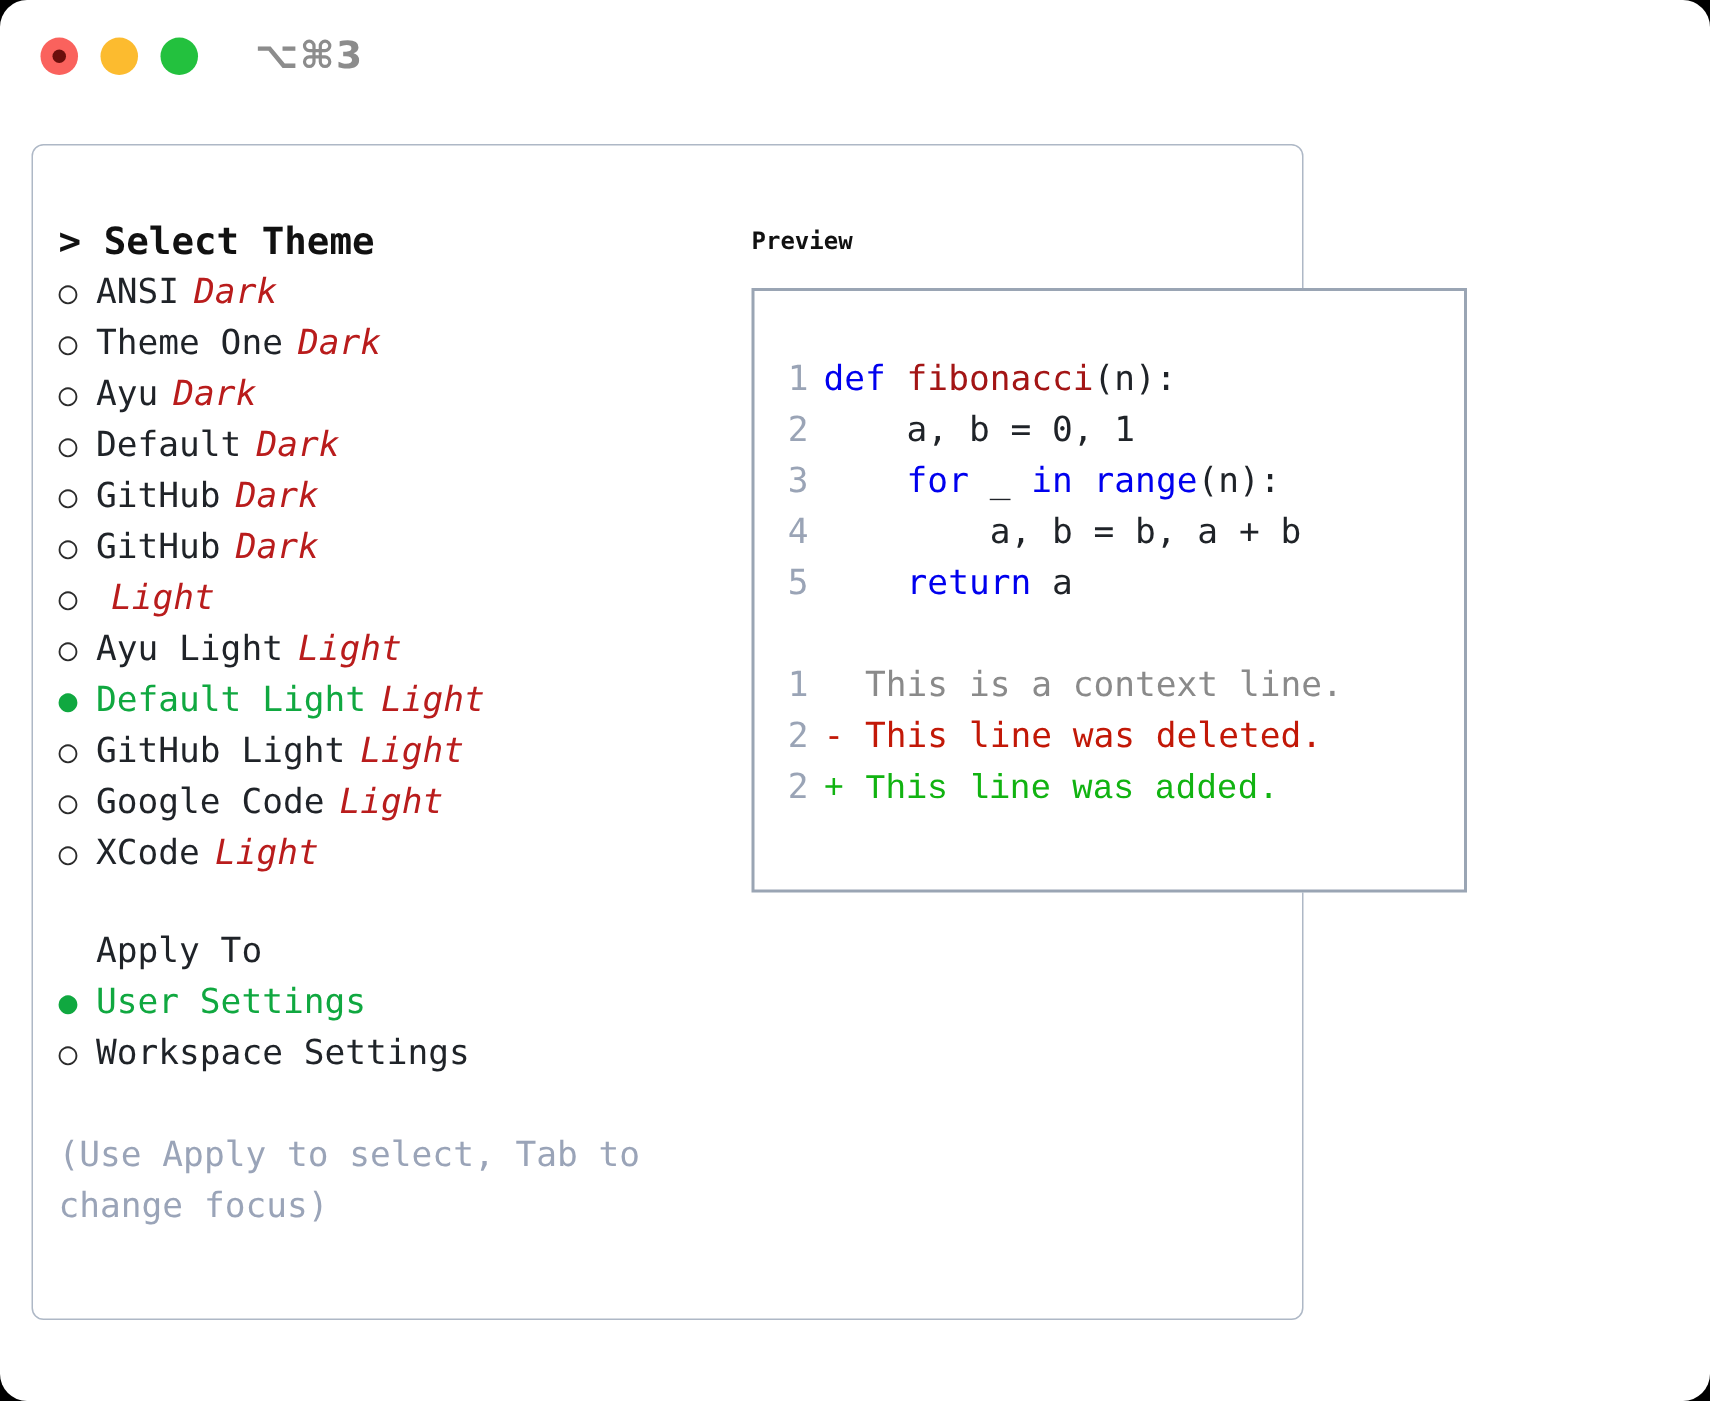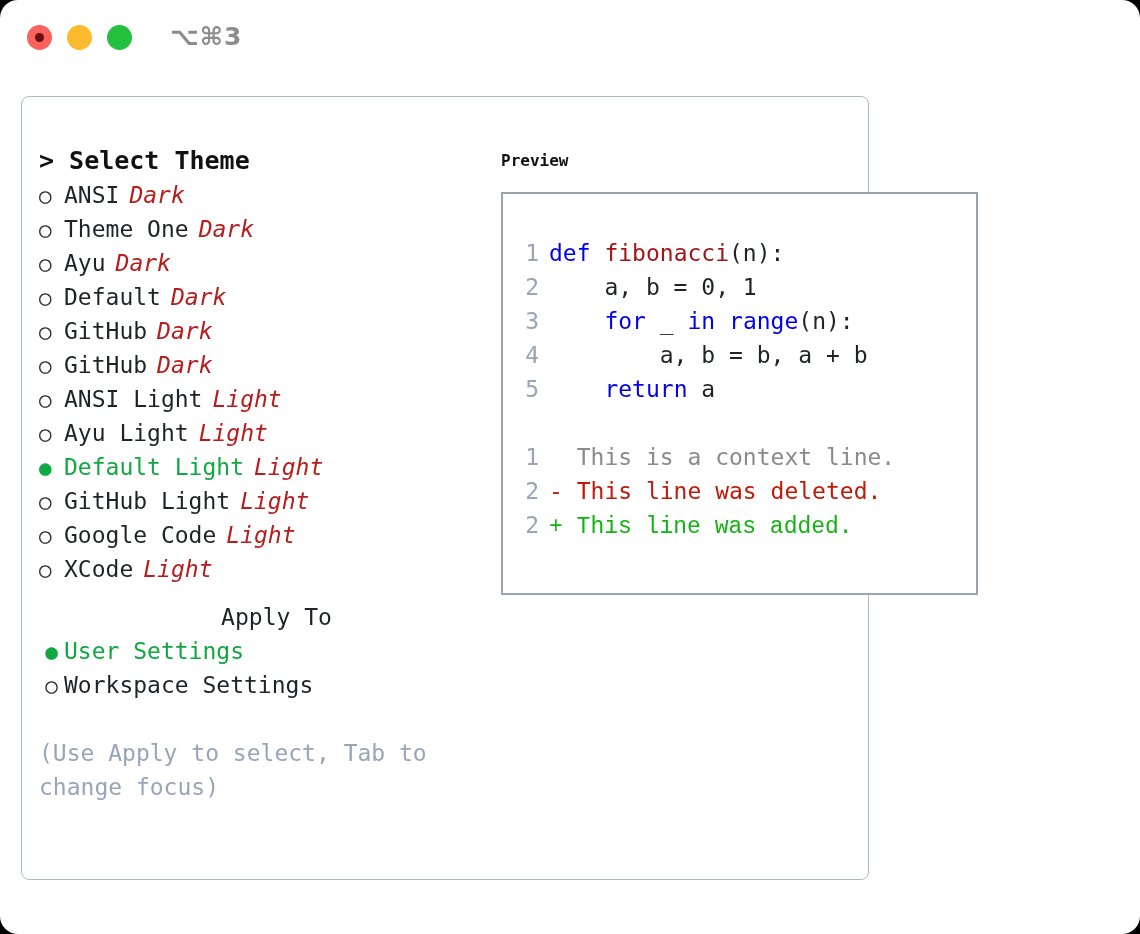--- a/index.html
+++ b/index.html
@@ -135,22 +135,21 @@
   .marker.selected { color: #10a840; }
   .label { color: #1f2328; }
   .row.selected .label { color: #10a840; }
   .tag {
     color: #b91c1c;
     margin-left: 10px;
     font-style: italic;
   }
 
   .subsection {
-    margin-top: 14px;
-    text-align: center;
+    margin-top: 31px;
   }
   .subsection-title {
     font-size: 23px;
     color: #1f2328;
     line-height: 34px;
     height: 34px;
     padding-left: 25px;
     white-space: pre;
   }
   .hint {
@@ -250,21 +249,21 @@
 
         <div class="section-title">&gt; Select Theme</div>
 
         <ul class="list" id="theme-list">
             <li class="row"><span class="marker">○</span><span class="label">ANSI</span><span class="tag">Dark</span></li>
             <li class="row"><span class="marker">○</span><span class="label">Theme One</span><span class="tag">Dark</span></li>
             <li class="row"><span class="marker">○</span><span class="label">Ayu</span><span class="tag">Dark</span></li>
             <li class="row"><span class="marker">○</span><span class="label">Default</span><span class="tag">Dark</span></li>
             <li class="row"><span class="marker">○</span><span class="label">GitHub</span><span class="tag">Dark</span></li>
             <li class="row"><span class="marker">○</span><span class="label">GitHub</span><span class="tag">Dark</span></li>
-            <li class="row"><span class="marker">○</span><span class="label">ANSI Light</span><span class="tag">Light</span></li>
+            <li class="row"><span class="marker">○</span><span class="tag">Light</span></li>
             <li class="row"><span class="marker">○</span><span class="label">Ayu Light</span><span class="tag">Light</span></li>
             <li class="row selected"><span class="marker selected">●</span><span class="label">Default Light</span><span class="tag">Light</span></li>
             <li class="row"><span class="marker">○</span><span class="label">GitHub Light</span><span class="tag">Light</span></li>
             <li class="row"><span class="marker">○</span><span class="label">Google Code</span><span class="tag">Light</span></li>
             <li class="row"><span class="marker">○</span><span class="label">XCode</span><span class="tag">Light</span></li>
           </ul>
 
         <div class="subsection">
           <div class="subsection-title">Apply To</div>
           <ul class="list" id="apply-list">

